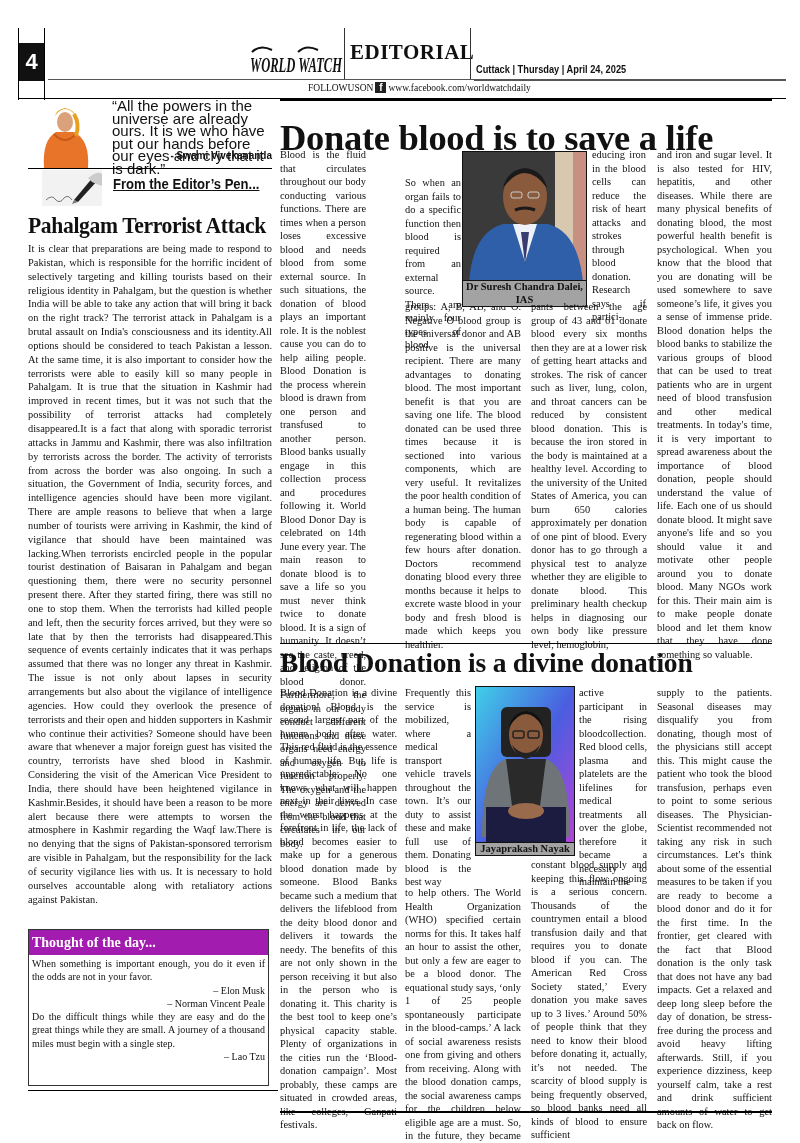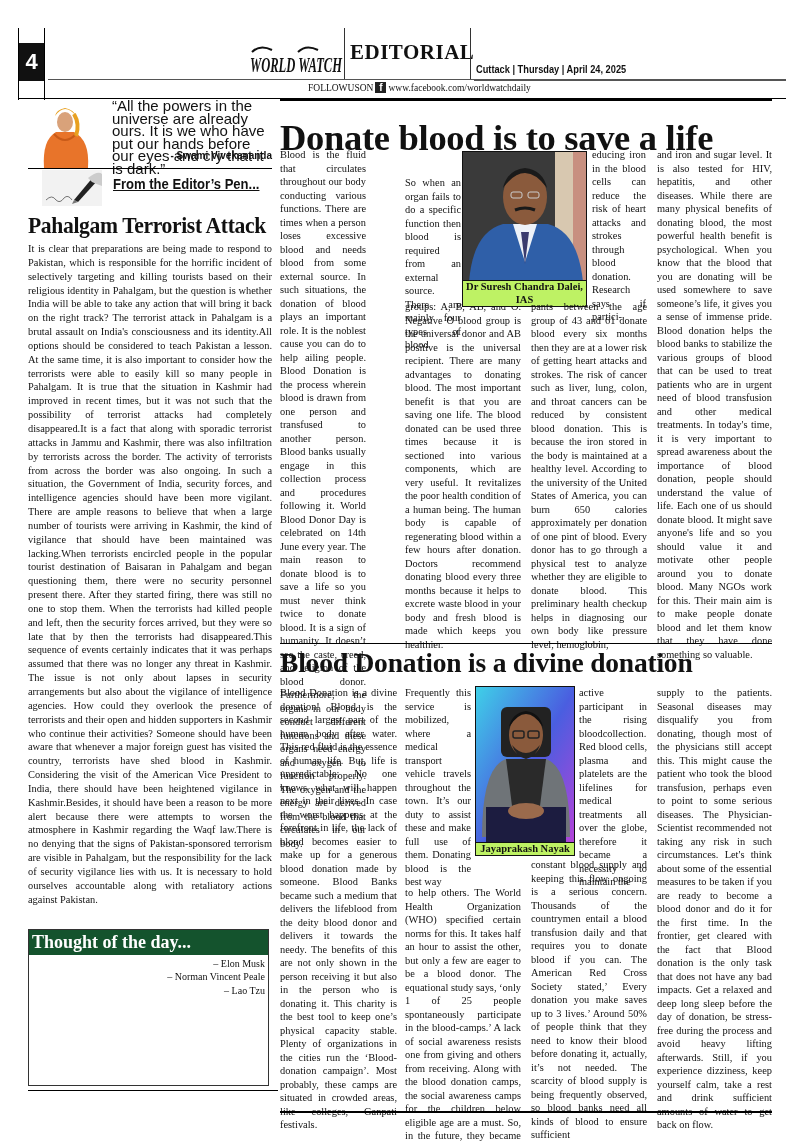--- a/index.html
+++ b/index.html
@@ -27,33 +27,33 @@
   .quote-img { position: absolute; left: 36px; top: 100px; width: 58px; height: 68px; }
   .quote-text { position: absolute; left: 112px; top: 100px; width: 160px; font-family: "Liberation Sans", sans-serif; font-size: 15px; line-height: 12.5px; }
   .quote-author { position: absolute; left: 112px; top: 150px; width: 160px; text-align: right; font-family: "Liberation Sans", sans-serif; font-weight: bold; font-size: 10px; }
   .left-rule1 { position: absolute; left: 28px; top: 168px; width: 244px; height: 1px; background: #000; }
   .pen-img { position: absolute; left: 42px; top: 170px; width: 60px; height: 36px; }
   .editors-pen { position: absolute; left: 113px; top: 176px; font-family: "Liberation Sans", sans-serif; font-weight: bold; font-size: 14.5px; text-decoration: underline; transform: scaleX(0.9); transform-origin: left; }
   .left-headline { position: absolute; left: 28px; top: 212px; width: 244px; font-family: "Liberation Serif", serif; font-weight: bold; font-size: 23.5px; letter-spacing: -0.4px; white-space: nowrap; transform: scaleX(0.92); transform-origin: left; }
   .left-body { position: absolute; left: 28px; top: 242px; width: 244px; font-size: 10.4px; line-height: 13.85px; text-align: justify; hyphens: manual; }
 
   .thought-box { position: absolute; left: 28px; top: 929px; width: 241px; height: 157px; border: 1px solid #333; }
-  .thought-head { background: #14532d; color: #fff; font-weight: bold; font-size: 18px; padding: 2px 3px; height: 25px; line-height: 21px; }
+  .thought-head { background: #a21caf; color: #fff; font-weight: bold; font-size: 14px; padding: 2px 3px; height: 25px; line-height: 21px; }
   .thought-body { padding: 2px 3px; font-size: 10px; line-height: 13.3px; text-align: justify; }
   .thought-body .q { }
   .thought-body .a { text-align: right; }
   .left-bottom-rule { position: absolute; left: 28px; top: 1090px; width: 250px; height: 1px; background: #000; }
 
   
   .r-rule-top { position: absolute; left: 280px; top: 99px; width: 492px; height: 2px; background: #000; }
   .headline1 { position: absolute; left: 280px; top: 117px; width: 492px; font-weight: bold; font-size: 36.5px; line-height: 42px; white-space: nowrap; letter-spacing: -0.3px; }
   .col { position: absolute; font-size: 10.4px; line-height: 13.5px; text-align: justify; }
 
   .photo { position: absolute; border: 1px solid #111; overflow: hidden; }
-  .photo .cap { position: absolute; left: 0; bottom: 0; width: 100%; background: #bef264; font-weight: bold; font-size: 10.5px; text-align: center; line-height: 12.5px; border-top: 1px solid #111; }
+  .photo .cap { position: absolute; left: 0; bottom: 0; width: 100%; background: #a3a3a3; font-weight: bold; font-size: 10.5px; text-align: center; line-height: 12.5px; border-top: 1px solid #111; }
 
   .headline2 { position: absolute; left: 280px; top: 645px; width: 492px; font-weight: bold; font-size: 27.5px; line-height: 36px; white-space: nowrap; letter-spacing: -0.2px; }
   .mid-rule { position: absolute; left: 280px; top: 643px; width: 492px; height: 1px; background: #000; }
   .r-bottom-rule { position: absolute; left: 280px; top: 1111px; width: 492px; height: 2px; background: #000; }
 </style>
 </head>
 <body>
 
 <div class="hdr-vline2"></div>
 <div class="hdr-vline"></div>
@@ -101,22 +101,24 @@
     <path d="M46 8 Q56 0 60 4 L60 16 Q54 14 50 12 Z" fill="#ccc"></path>
   </svg>
 </div>
 <div class="editors-pen">From the Editor’s Pen...</div>
 <h1 class="left-headline">Pahalgam Terrorist Attack</h1>
 <p class="left-body">It is clear that preparations are being made to respond to Pakistan, which is responsible for the horrific incident of selectively targeting and killing tourists based on their religious identity in Pahalgam, but the question is whether India will be able to take any action that will bring it back on the right track? The terrorist attack in Pahalgam is a brutal assault on India's consciousness and its identity.All options should be considered to teach Pakistan a lesson. At the same time, it is also important to consider how the terrorists were able to easily kill so many people in Pahalgam. It is true that the situation in Kashmir had improved in recent times, but it was not such that the possibility of terrorist attacks had completely disappeared.It is a fact that along with sporadic terrorist attacks in Jammu and Kashmir, there was also infiltration by terrorists across the border. The activity of terrorists from across the border was also ongoing. In such a situation, the Government of India, security forces, and intelligence agencies should have been more vigilant. There are ample reasons to believe that when a large number of tourists were arriving in Kashmir, the kind of vigilance that should have been maintained was lacking.When terrorists encircled people in the popular tourist destination of Baisaran in Pahalgam and began questioning them, there were no security personnel present there. After they started firing, there was still no one to stop them. When the terrorists had killed people and left, then the security forces arrived, but they were so late that by then the terrorists had disappeared.This sequence of events certainly indicates that it was perhaps assumed that there was no longer any threat in Kashmir. The issue is not only about lapses in security arrangements but also about the vigilance of intelligence agencies. How could they overlook the presence of terrorists and their open and hidden supporters in Kashmir who continue their activities? Someone should have been aware that whenever a major foreign guest has visited the country, terrorists have shed blood in Kashmir. Considering the visit of the American Vice President to India, there should have been heightened vigilance in Kashmir.Besides, it should have been a reason to be more alert because there were attempts to worsen the atmosphere in Kashmir regarding the Waqf law.There is no denying that the signs of Pakistan-sponsored terrorism are visible in Pahalgam, but the responsibility for the lack of security vigilance lies with us. It is necessary to hold ourselves accountable along with retaliatory actions against Pakistan.</p>
 
 <div class="thought-box">
   <div class="thought-head">Thought of the day...</div>
   <div class="thought-body">
+    <div class="q">When something is important enough, you do it even if the odds are not in your favor.</div>
     <div class="a">– Elon Musk</div>
     <div class="a">– Norman Vincent Peale</div>
+    <div class="q">Do the difficult things while they are easy and do the great things while they are small. A journey of a thousand miles must begin with a single step.</div>
     <div class="a">– Lao Tzu</div>
   </div>
 </div>
 <div class="left-bottom-rule"></div>
 
 <div class="r-rule-top"></div>
 <h2 class="headline1">Donate blood is to save a life</h2>
 
 <p class="col" style="left:280px; top:148px; width:86px;">Blood is the fluid that circulates throughout our body conducting various functions. There are times when a person loses excessive blood and needs blood from some external source. In such situations, the donation of blood plays an important role. It is the noblest cause you can do to help ailing people. Blood Donation is the process wherein blood is drawn from one person and transfused to another person. Blood banks usually engage in this collection process and procedures following it. World Blood Donor Day is celebrated on 14th June every year. The main reason to donate blood is to save a life so you must never think twice to donate blood. It is a sign of humanity. It doesn’t see the caste, creed, and religion of the blood donor. Furthermore, the organs in our body conduct different functions and these organs need energy and oxygen to function properly. The oxygen and the energy are derived from the blood that circulates in our body.</p>
 <p class="col" style="left:405px; top:148px; width:56px;margin-top:28px;">So when an organ fails to do a specific function then blood is required from an external source. There are mainly four types of blood</p>

